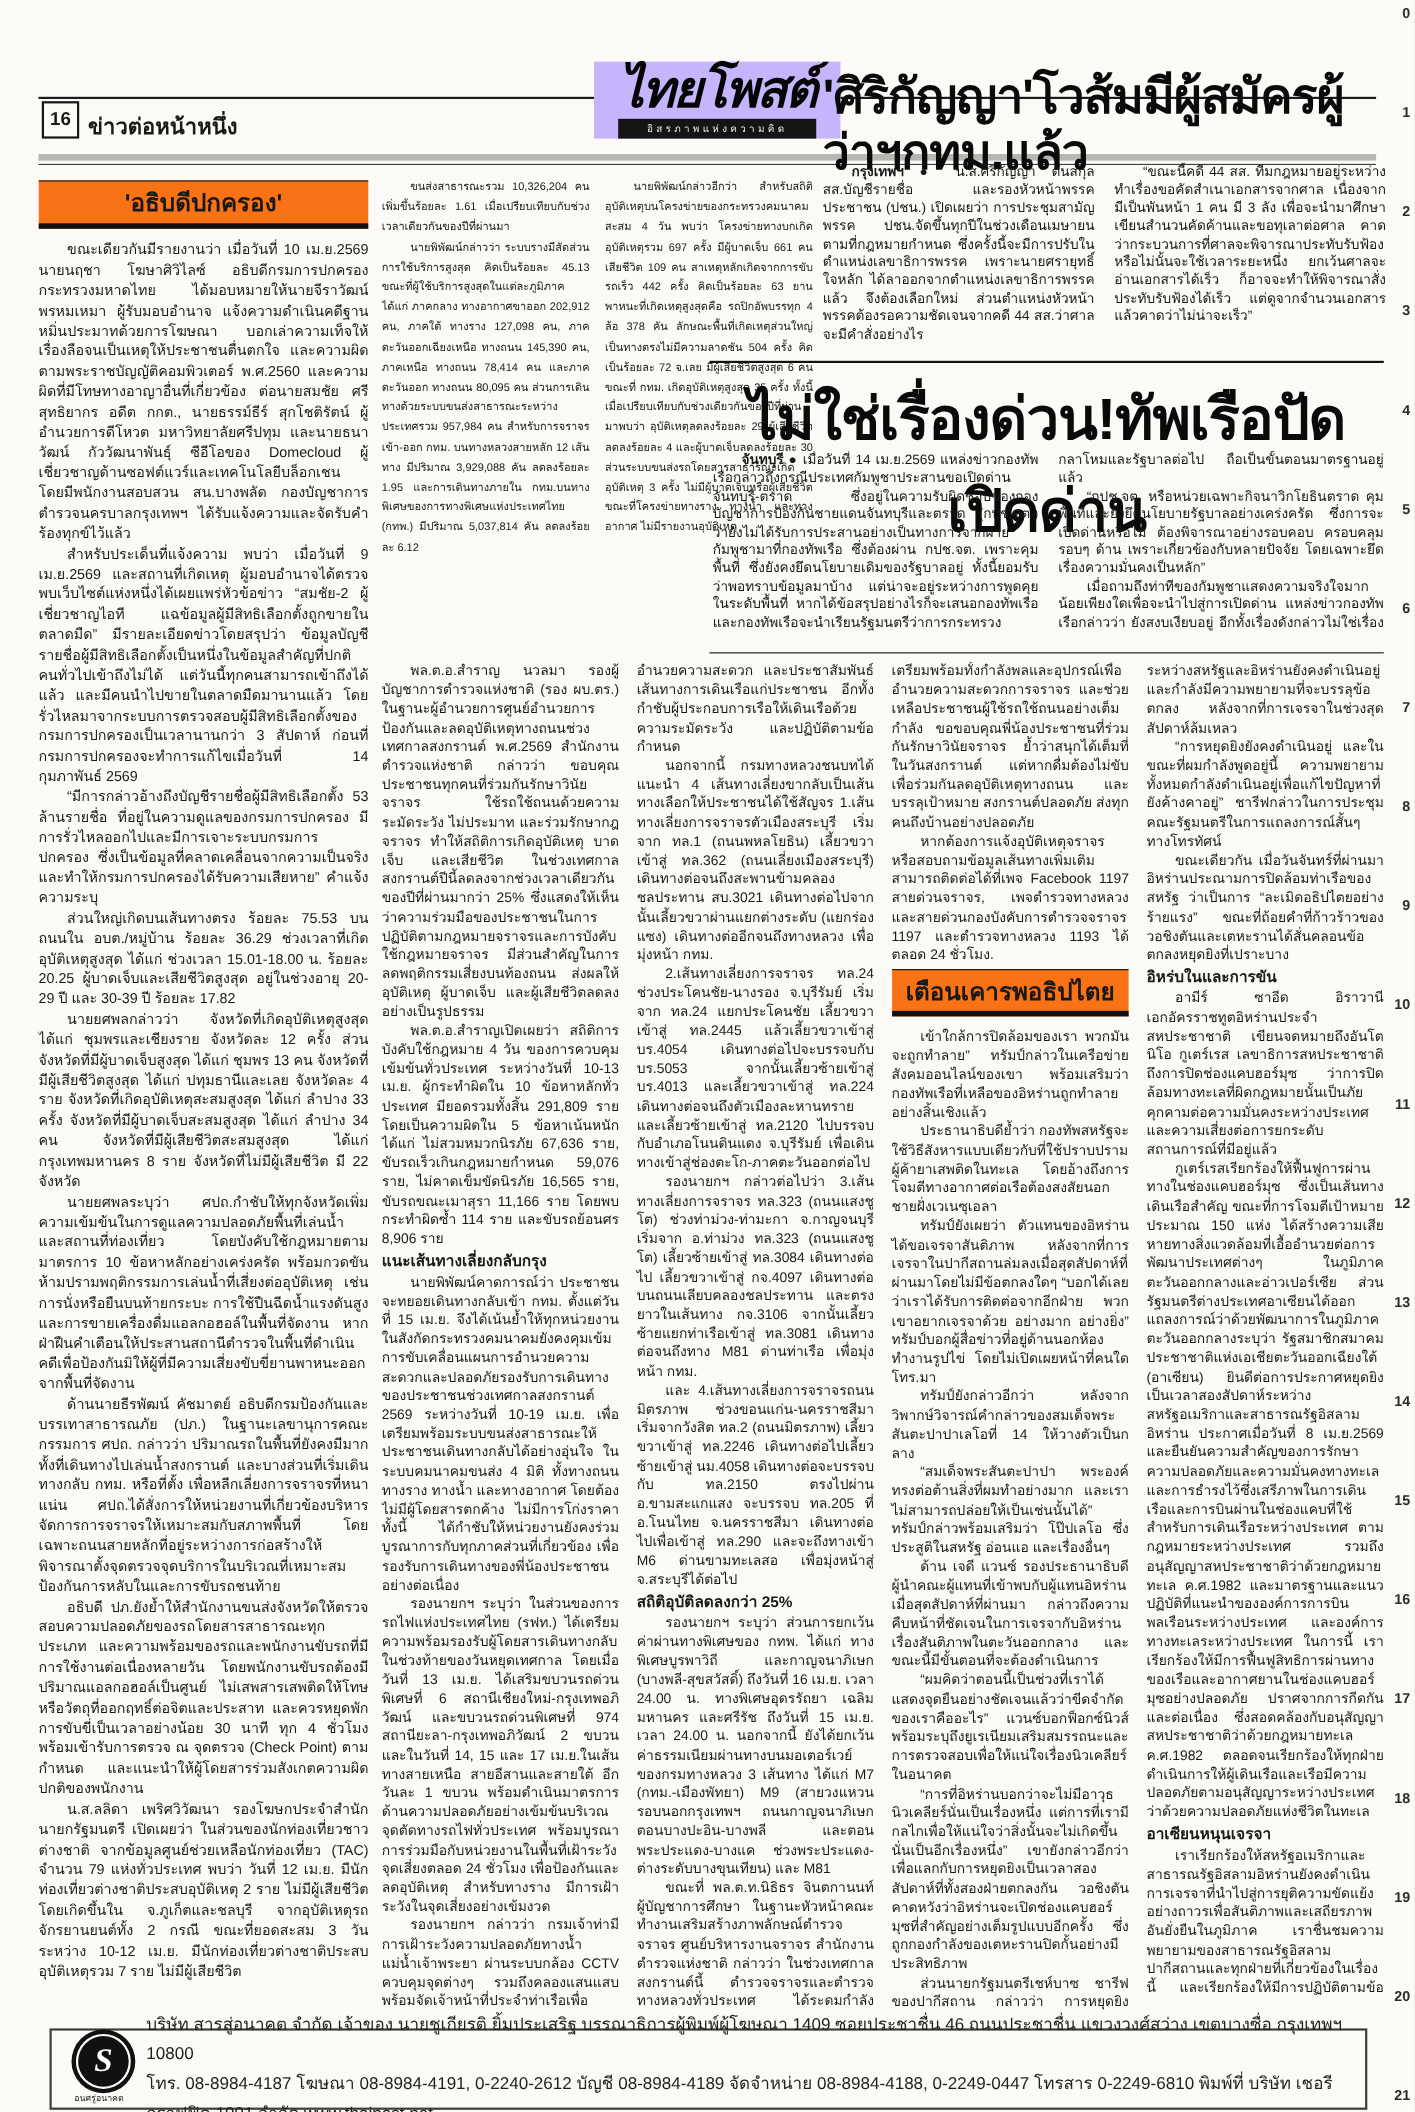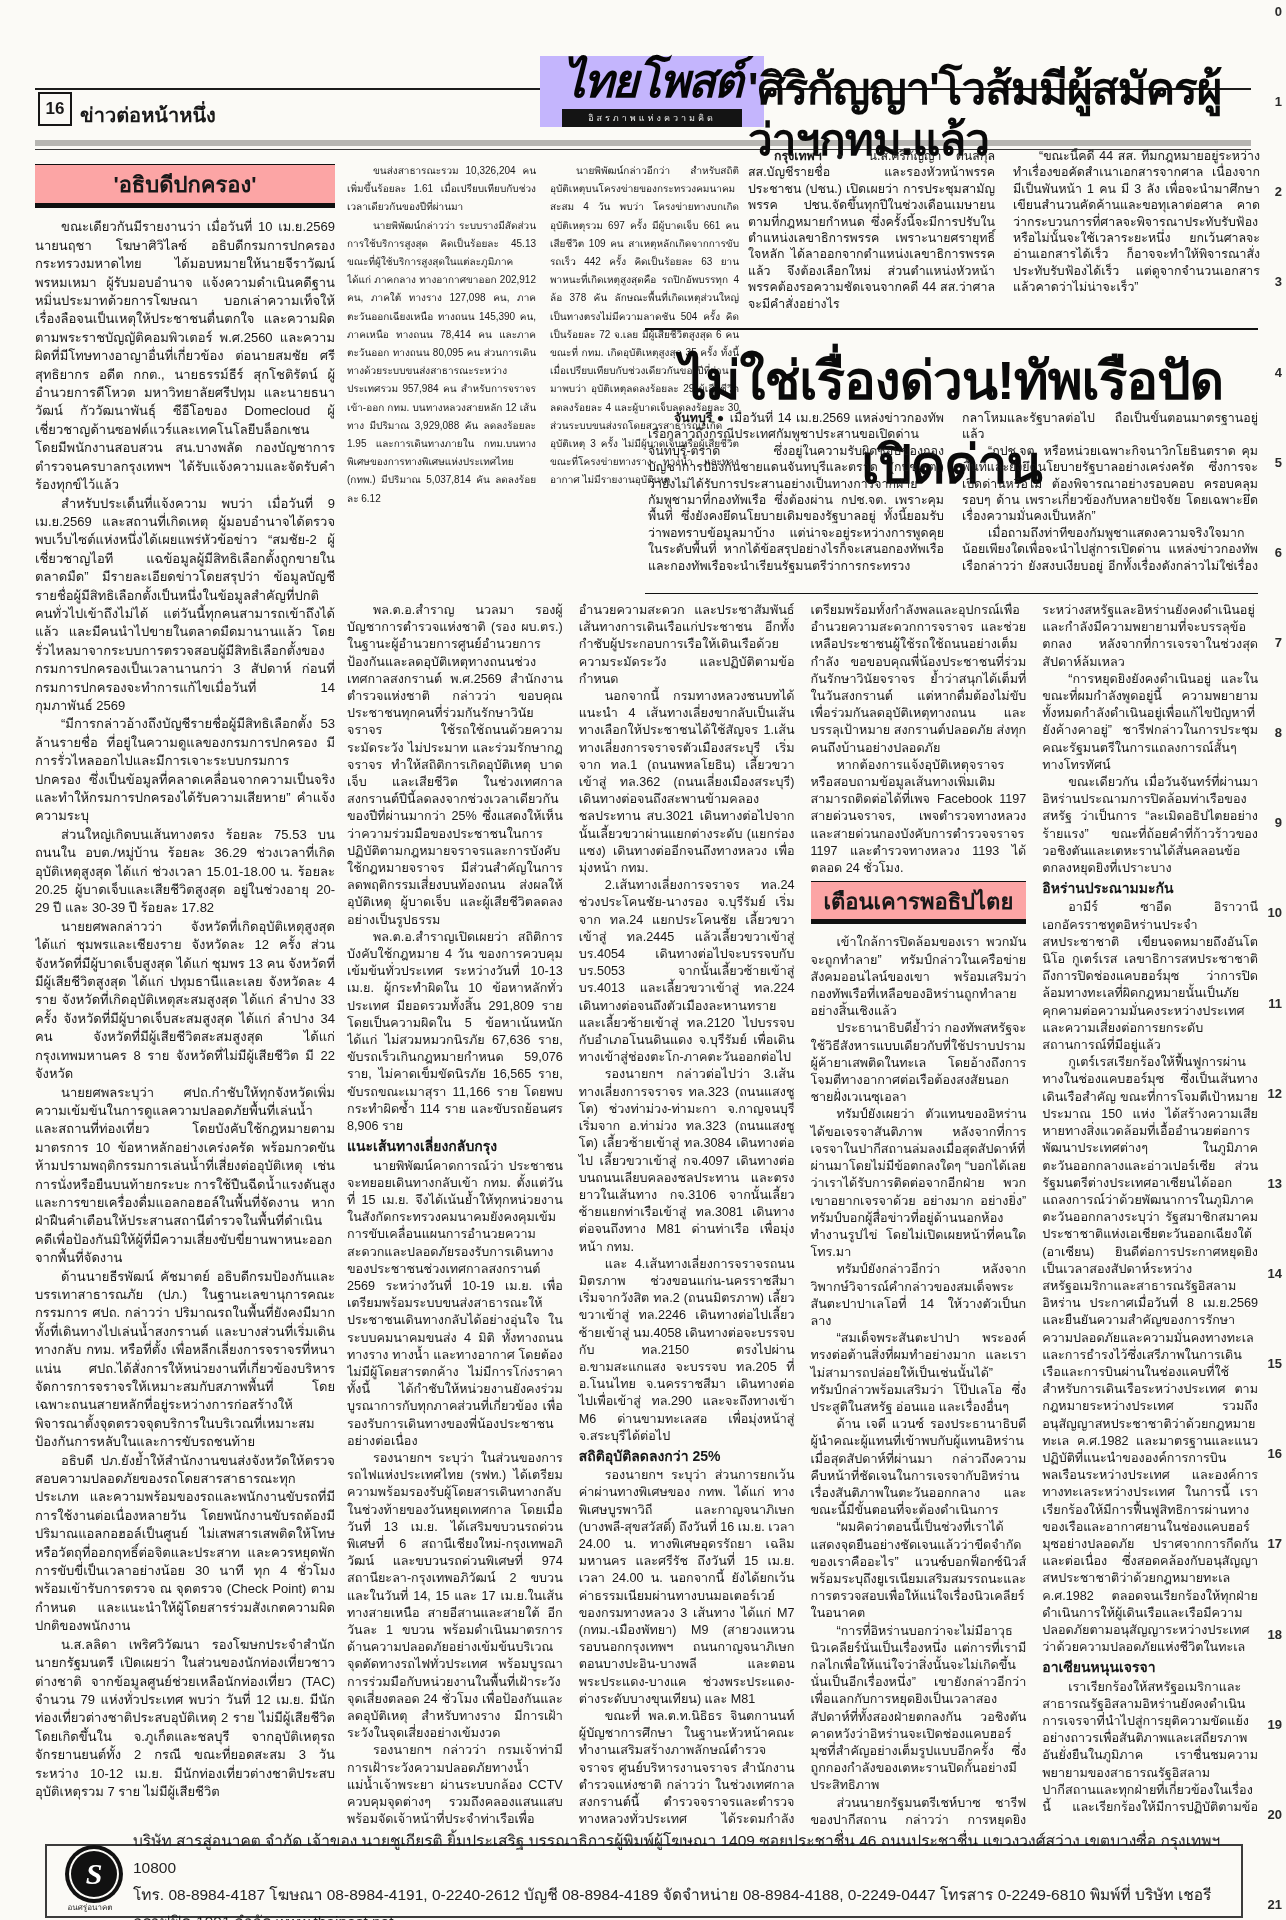--- a/index.html
+++ b/index.html
@@ -17,21 +17,21 @@
   #header-thick-rule{position:absolute;left:35px;top:140px;width:1216px;height:6px;background:#b7b6b2;}
   #header-thin-rule2{position:absolute;left:35px;top:149px;width:1216px;height:1px;background:#3a3a3a;}
   
   #right-ruler{position:absolute;right:2px;top:4px;bottom:8px;width:24px;display:flex;flex-direction:column;
         justify-content:space-between;align-items:flex-end;padding-right:2px;}
   .ruler-num{font-size:13px;font-weight:bold;color:#2b2b2b;}
   
   .para{margin:0;text-indent:26px;text-align:justify;}
   .subhead{font-weight:bold;font-size:14px;margin:3px 0 2px;text-indent:0;break-inside:avoid;}
   .boxhead{border-top:1.5px solid #111;border-bottom:5px solid #111;text-align:center;font-weight:bold;
-        font-size:22px;padding:11px 0 9px;margin:4px 0 10px;break-inside:avoid;background:#fca5a5;}
+        font-size:22px;padding:11px 0 9px;margin:4px 0 10px;break-inside:avoid;background:#f97316;}
   .dateline{font-weight:bold;}
   .fs-left{font-size:13px;line-height:18.4px;}
   .fs-mid{font-size:10px;line-height:18.2px;}
   .fs-story{font-size:12.4px;line-height:16.4px;}
   .fs-bottom{font-size:12.6px;line-height:17.2px;}
   #left-column{position:absolute;left:35px;top:160px;width:300px;height:1672px;overflow:hidden;}
   #transport-top{position:absolute;left:347px;top:162px;width:392px;height:424px;overflow:hidden;
         column-count:2;column-gap:14px;}
   #headline-sirikanya{position:absolute;left:748px;top:64px;width:512px;font-size:44px;font-weight:900;
         letter-spacing:-1px;line-height:1.15;color:#0a0a0a;}
@@ -154,21 +154,21 @@
       <p class="para">ประธานาธิบดีย้ำว่า กองทัพสหรัฐจะใช้วิธีสังหารแบบเดียวกับที่ใช้ปราบปรามผู้ค้ายาเสพติดในทะเล โดยอ้างถึงการโจมตีทางอากาศต่อเรือต้องสงสัยนอกชายฝั่งเวเนซุเอลา</p>
       <p class="para">ทรัมป์ยังเผยว่า ตัวแทนของอิหร่านได้ขอเจรจาสันติภาพ หลังจากที่การเจรจาในปากีสถานล่มลงเมื่อสุดสัปดาห์ที่ผ่านมาโดยไม่มีข้อตกลงใดๆ “บอกได้เลยว่าเราได้รับการติดต่อจากอีกฝ่าย พวกเขาอยากเจรจาด้วย อย่างมาก อย่างยิ่ง” ทรัมป์บอกผู้สื่อข่าวที่อยู่ด้านนอกห้องทำงานรูปไข่ โดยไม่เปิดเผยหน้าที่คนใดโทร.มา</p>
       <p class="para">ทรัมป์ยังกล่าวอีกว่า หลังจากวิพากษ์วิจารณ์คำกล่าวของสมเด็จพระสันตะปาปาเลโอที่ 14 ให้วางตัวเป็นกลาง</p>
       <p class="para">“สมเด็จพระสันตะปาปา พระองค์ทรงต่อต้านสิ่งที่ผมทำอย่างมาก และเราไม่สามารถปล่อยให้เป็นเช่นนั้นได้” ทรัมป์กล่าวพร้อมเสริมว่า โป๊ปเลโอ ซึ่งประสูติในสหรัฐ อ่อนแอ และเรื่องอื่นๆ</p>
       <p class="para">ด้าน เจดี แวนซ์ รองประธานาธิบดี ผู้นำคณะผู้แทนที่เข้าพบกับผู้แทนอิหร่านเมื่อสุดสัปดาห์ที่ผ่านมา กล่าวถึงความคืบหน้าที่ชัดเจนในการเจรจากับอิหร่านเรื่องสันติภาพในตะวันออกกลาง และขณะนี้มีขั้นตอนที่จะต้องดำเนินการ</p>
       <p class="para">“ผมคิดว่าตอนนี้เป็นช่วงที่เราได้แสดงจุดยืนอย่างชัดเจนแล้วว่าขีดจำกัดของเราคืออะไร” แวนซ์บอกฟ็อกซ์นิวส์ พร้อมระบุถึงยูเรเนียมเสริมสมรรถนะและการตรวจสอบเพื่อให้แน่ใจเรื่องนิวเคลียร์ในอนาคต</p>
       <p class="para">“การที่อิหร่านบอกว่าจะไม่มีอาวุธนิวเคลียร์นั่นเป็นเรื่องหนึ่ง แต่การที่เรามีกลไกเพื่อให้แน่ใจว่าสิ่งนั้นจะไม่เกิดขึ้นนั่นเป็นอีกเรื่องหนึ่ง” เขายังกล่าวอีกว่า เพื่อแลกกับการหยุดยิงเป็นเวลาสองสัปดาห์ที่ทั้งสองฝ่ายตกลงกัน วอชิงตันคาดหวังว่าอิหร่านจะเปิดช่องแคบฮอร์มุซที่สำคัญอย่างเต็มรูปแบบอีกครั้ง ซึ่งถูกกองกำลังของเตหะรานปิดกั้นอย่างมีประสิทธิภาพ</p>
       <p class="para">ส่วนนายกรัฐมนตรีเชห์บาซ ชารีฟ ของปากีสถาน กล่าวว่า การหยุดยิงระหว่างสหรัฐและอิหร่านยังคงดำเนินอยู่ และกำลังมีความพยายามที่จะบรรลุข้อตกลง หลังจากที่การเจรจาในช่วงสุดสัปดาห์ล้มเหลว</p>
       <p class="para">“การหยุดยิงยังคงดำเนินอยู่ และในขณะที่ผมกำลังพูดอยู่นี้ ความพยายามทั้งหมดกำลังดำเนินอยู่เพื่อแก้ไขปัญหาที่ยังค้างคาอยู่” ชารีฟกล่าวในการประชุมคณะรัฐมนตรีในการแถลงการณ์สั้นๆ ทางโทรทัศน์</p>
       <p class="para">ขณะเดียวกัน เมื่อวันจันทร์ที่ผ่านมา อิหร่านประณามการปิดล้อมท่าเรือของสหรัฐ ว่าเป็นการ “ละเมิดอธิปไตยอย่างร้ายแรง” ขณะที่ถ้อยคำที่ก้าวร้าวของวอชิงตันและเตหะรานได้สั่นคลอนข้อตกลงหยุดยิงที่เปราะบาง</p>
-      <div class="subhead">อิหร่านประณามมะกัน</div>
+      <div class="subhead">อิหร่บในและการขัน</div>
       <p class="para">อามีร์ ซาอีด อิราวานี เอกอัครราชทูตอิหร่านประจำสหประชาชาติ เขียนจดหมายถึงอันโตนิโอ กูเตร์เรส เลขาธิการสหประชาชาติถึงการปิดช่องแคบฮอร์มุซ ว่าการปิดล้อมทางทะเลที่ผิดกฎหมายนั้นเป็นภัยคุกคามต่อความมั่นคงระหว่างประเทศ และความเสี่ยงต่อการยกระดับสถานการณ์ที่มีอยู่แล้ว</p>
       <p class="para">กูเตร์เรสเรียกร้องให้ฟื้นฟูการผ่านทางในช่องแคบฮอร์มุซ ซึ่งเป็นเส้นทางเดินเรือสำคัญ ขณะที่การโจมตีเป้าหมายประมาณ 150 แห่ง ได้สร้างความเสียหายทางสิ่งแวดล้อมที่เอื้ออำนวยต่อการพัฒนาประเทศต่างๆ ในภูมิภาคตะวันออกกลางและอ่าวเปอร์เซีย ส่วนรัฐมนตรีต่างประเทศอาเซียนได้ออกแถลงการณ์ว่าด้วยพัฒนาการในภูมิภาคตะวันออกกลางระบุว่า รัฐสมาชิกสมาคมประชาชาติแห่งเอเชียตะวันออกเฉียงใต้ (อาเซียน) ยินดีต่อการประกาศหยุดยิงเป็นเวลาสองสัปดาห์ระหว่างสหรัฐอเมริกาและสาธารณรัฐอิสลามอิหร่าน ประกาศเมื่อวันที่ 8 เม.ย.2569 และยืนยันความสำคัญของการรักษาความปลอดภัยและความมั่นคงทางทะเล และการธำรงไว้ซึ่งเสรีภาพในการเดินเรือและการบินผ่านในช่องแคบที่ใช้สำหรับการเดินเรือระหว่างประเทศ ตามกฎหมายระหว่างประเทศ รวมถึงอนุสัญญาสหประชาชาติว่าด้วยกฎหมายทะเล ค.ศ.1982 และมาตรฐานและแนวปฏิบัติที่แนะนำขององค์การการบินพลเรือนระหว่างประเทศ และองค์การทางทะเลระหว่างประเทศ ในการนี้ เราเรียกร้องให้มีการฟื้นฟูสิทธิการผ่านทางของเรือและอากาศยานในช่องแคบฮอร์มุซอย่างปลอดภัย ปราศจากการกีดกัน และต่อเนื่อง ซึ่งสอดคล้องกับอนุสัญญาสหประชาชาติว่าด้วยกฎหมายทะเล ค.ศ.1982 ตลอดจนเรียกร้องให้ทุกฝ่ายดำเนินการให้ผู้เดินเรือและเรือมีความปลอดภัยตามอนุสัญญาระหว่างประเทศว่าด้วยความปลอดภัยแห่งชีวิตในทะเล</p>
       <div class="subhead">อาเซียนหนุนเจรจา</div>
       <p class="para">เราเรียกร้องให้สหรัฐอเมริกาและสาธารณรัฐอิสลามอิหร่านยังคงดำเนินการเจรจาที่นำไปสู่การยุติความขัดแย้งอย่างถาวรเพื่อสันติภาพและเสถียรภาพอันยั่งยืนในภูมิภาค เราชื่นชมความพยายามของสาธารณรัฐอิสลามปากีสถานและทุกฝ่ายที่เกี่ยวข้องในเรื่องนี้ และเรียกร้องให้มีการปฏิบัติตามข้อตกลงหยุดยิงอย่างเต็มรูปแบบและมีประสิทธิภาพ เพื่อป้องกันมิให้เกิดความทุกข์และการสูญเสียชีวิตเพิ่มเติม รับรองความมั่นคงทางทะเลและเสรีภาพในการเดินเรือ และการบินผ่าน โดยเฉพาะสำหรับเรือและอากาศยานที่ไม่ได้ใช้ในการรบและที่ใช้ในการพาณิชย์ ตามอนุสัญญาสหประชาชาติว่าด้วยกฎหมายทะเล ค.ศ.1982 เพื่อลดการหยุดชะงักของการขนส่งพลังงานและสินค้าจำเป็น และบรรเทาผลกระทบเชิงลบต่อเสถียรภาพทางเศรษฐกิจโลก</p>
     </div>
 
   <div id="footer">
     <div id="footer-logo-wrap">
       <div id="footer-logo">S</div>
       <div id="footer-logo-caption">อนศรู่อนาคต</div>

